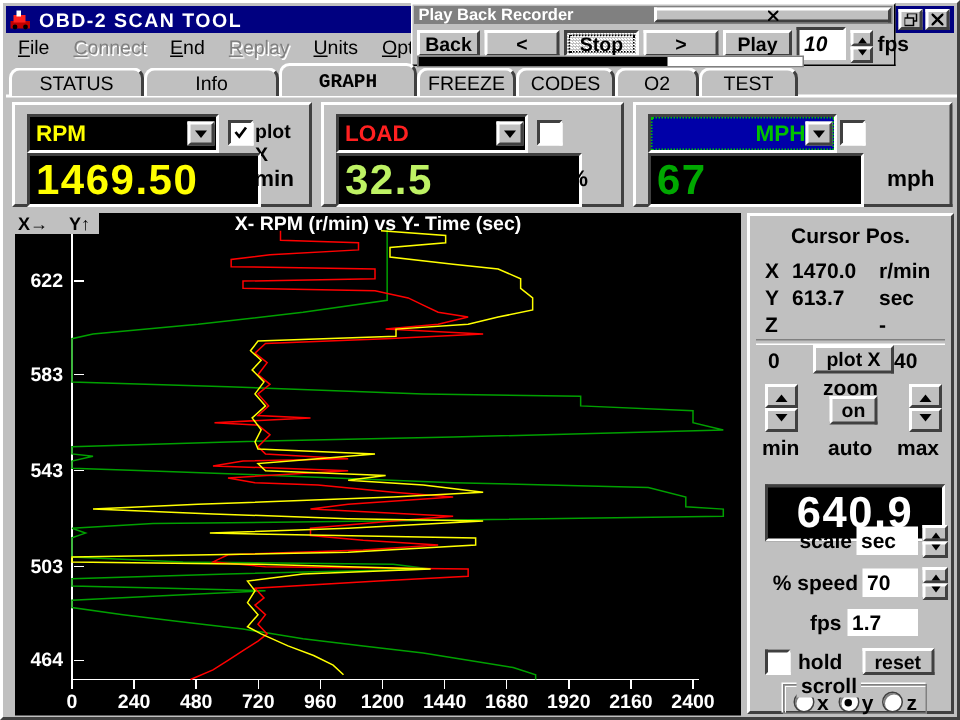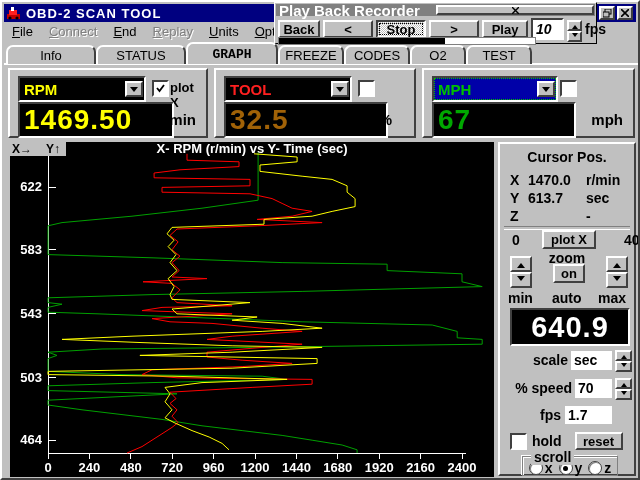--- a/index.html
+++ b/index.html
@@ -67,21 +67,21 @@
   .field{background:#fff;color:#000;font-weight:bold;font-size:14px;display:flex;align-items:center;padding-left:3px;}
   .grp{position:absolute;border:1px solid #808080;box-shadow:1px 1px 0 #fff inset, -1px -1px 0 #fff;}
   .grp-label{position:absolute;top:-8px;left:8px;background:#c0c0c0;padding:0 3px;font-size:14px;font-weight:bold;}
   .radio{width:12px;height:12px;border-radius:50%;background:#fff;border:1px solid #404040;
     box-shadow:inset 1px 1px 0 #808080;display:flex;align-items:center;justify-content:center;}
   .radio .dot{width:5px;height:5px;border-radius:50%;background:#000;}
   
   .pb{left:272px;top:0;width:323px;height:42px;background:#c0c0c0;
     border:1px solid;border-color:#fff #000 #000 #fff;}
   .pb-title{position:absolute;left:1px;top:1px;width:319px;height:12px;background:#808080;display:flex;align-items:center;}
-  .pb-title span{color:#fff;font-weight:bold;font-size:15px;margin-left:3px;flex:1;}
+  .pb-title span{color:#fff;font-weight:bold;font-size:11px;margin-left:3px;flex:1;}
   .pb-x{width:14px;height:10px;margin-right:1px;padding:0;}
   .pb-row{position:absolute;left:3px;top:15px;display:flex;gap:3px;align-items:center;justify-content:flex-end;}
   .pb-btn{height:18px;}
   .pb-progress{position:absolute;left:3px;top:34px;width:256px;height:6px;background:#fff;
     border:1px solid #808080;}
   .pb-progress .fill{height:100%;background:#000;}
   u{text-decoration:underline;}
 </style>
 </head>
 <body>
@@ -118,22 +118,22 @@
       <span class="menu-item disabled"><u>C</u>onnect</span>
       <span class="menu-item"><u>E</u>nd</span>
       <span class="menu-item disabled"><u>R</u>eplay</span>
       <span class="menu-item"><u>U</u>nits</span>
       <span class="menu-item"><u>O</u>ptions</span>
       <span class="menu-item"><u>H</u>elp</span>
     </div>
 
   <div class="abs tab-base"></div>
   <div class="abs tabs" id="tabs">
+      <div class="tab" style="width: 90px;">STATUS</div>
       <div class="tab" style="width: 90px;">Info</div>
-      <div class="tab" style="width: 90px;">STATUS</div>
       <div class="tab active" style="width: 92px; font-family: Liberation Mono, monospace;">GRAPH</div>
       <div class="tab" style="width: 66px;">FREEZE</div>
       <div class="tab" style="width: 66px;">CODES</div>
       <div class="tab" style="width: 56px;">O2</div>
       <div class="tab" style="width: 66px;">TEST</div>
     </div>
 
   <div id="gauges">
       <div class="abs gauge r" style="left: 6px; width: 200px;">
         <div class="combo s" style="left: 8px; top: 6px; width: 124px; background: rgb(0, 0, 0);">
@@ -148,32 +148,32 @@
           </svg>
         </span>
         <span class="cb-label" style="left: 160px; top: 10px;">plot X</span>
         <div class="disp s" style="left: 8px; top: 32px; width: 152px; height: 32px;">
           <span class="disp-val" style="color: rgb(255, 255, 0);">1469.50</span>
         </div>
         <span class="unit" style="right: 10px; bottom: 8px;">r/min</span>
       </div>
       <div class="abs gauge r" style="left: 212px; width: 202px;">
         <div class="combo s" style="left: 8px; top: 6px; width: 124px; background: rgb(0, 0, 0);">
-          <span class="combo-text" style="color: rgb(255, 32, 32);">TOOL</span>
+          <span class="combo-text" style="color: rgb(255, 32, 32);">LOAD</span>
           <span class="btn combo-arrow">
             <span class="tri-d"></span>
           </span>
         </div>
         <span class="cb s" style="left: 142px; top: 10px;"></span>
         <div class="disp s" style="left: 8px; top: 32px; width: 160px; height: 32px;">
-          <span class="disp-val" style="color: #a16207;">32.5</span>
+          <span class="disp-val" style="color: #bef264;">32.5</span>
         </div>
         <span class="unit" style="right: 22px; bottom: 8px;">%</span>
       </div>
-      <div class="abs gauge r" style="left: 420px; width: 213px;">
+      <div class="abs gauge r" style="left: 420px; width: 213px; text-align: right;">
         <div class="combo s" style="left: 8px; top: 6px; width: 122px; background: rgb(0, 0, 168); outline: rgb(0, 192, 0) dotted 1px; outline-offset: -3px;">
           <span class="combo-text" style="color: rgb(0, 192, 0);">MPH</span>
           <span class="btn combo-arrow">
             <span class="tri-d"></span>
           </span>
         </div>
         <span class="cb s" style="left: 136px; top: 10px;"></span>
         <div class="disp s" style="left: 8px; top: 32px; width: 140px; height: 32px;">
           <span class="disp-val" style="color: rgb(0, 168, 0);">67</span>
         </div>
@@ -246,21 +246,21 @@
     <div class="cp-row" style="top:64px;">
       <span class="cp-lab">Z</span>
       <span class="cp-val"></span>
       <span class="cp-unit">-</span>
     </div>
 
     <div class="divider" style="top:82px;"></div>
 
     <span class="abs" style="left:12px;top:88px;">0</span>
     <div class="abs btn" style="left:42px;top:86px;width:54px;height:19px;">plot X</div>
-    <span class="abs" style="left:124px;top:88px;text-align:right;">40</span>
+    <span class="abs" style="left:96px;top:88px;text-align:right;">40</span>
 
     <div class="abs" style="left:0;top:106px;width:100%;text-align:center;">zoom</div>
 
     <div class="spin" style="left:10px;top:112px;">
       <div class="btn">
           <span class="tri-u"></span>
         </div>
       <div class="btn">
           <span class="tri-d" style="margin-top:0;"></span>
         </div>
@@ -272,21 +272,21 @@
         </div>
       <div class="btn">
           <span class="tri-d" style="margin-top:0;"></span>
         </div>
     </div>
 
     <span class="abs" style="left:8px;top:146px;">min</span>
     <span class="abs" style="left:52px;top:146px;">auto</span>
     <span class="abs" style="left:98px;top:146px;">max</span>
 
-    <div class="bigdisp s" style="top:164px;">
+    <div class="bigdisp s" style="top:179px;">
       <span>640.9</span>
     </div>
 
     <div class="abs" style="left:0;top:206px;width:138px;display:flex;align-items:center;justify-content:flex-end;gap:3px;padding-right:6px;box-sizing:border-box;">
       <span>scale</span>
       <span class="field" style="width:38px;height:19px;">sec</span>
       <span class="spin-sm" style="position:static;">
         <span class="btn">
             <span class="tri-u"></span>
           </span>

